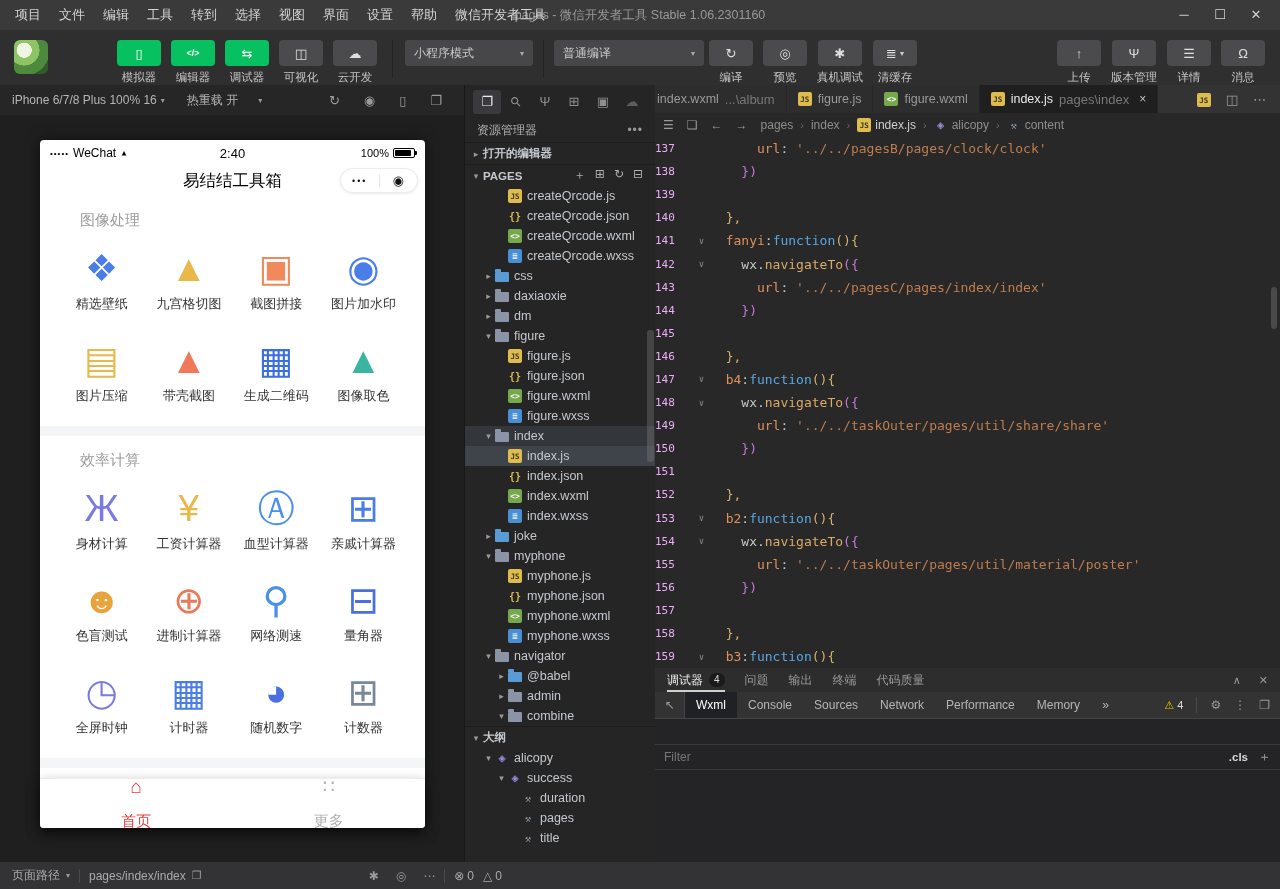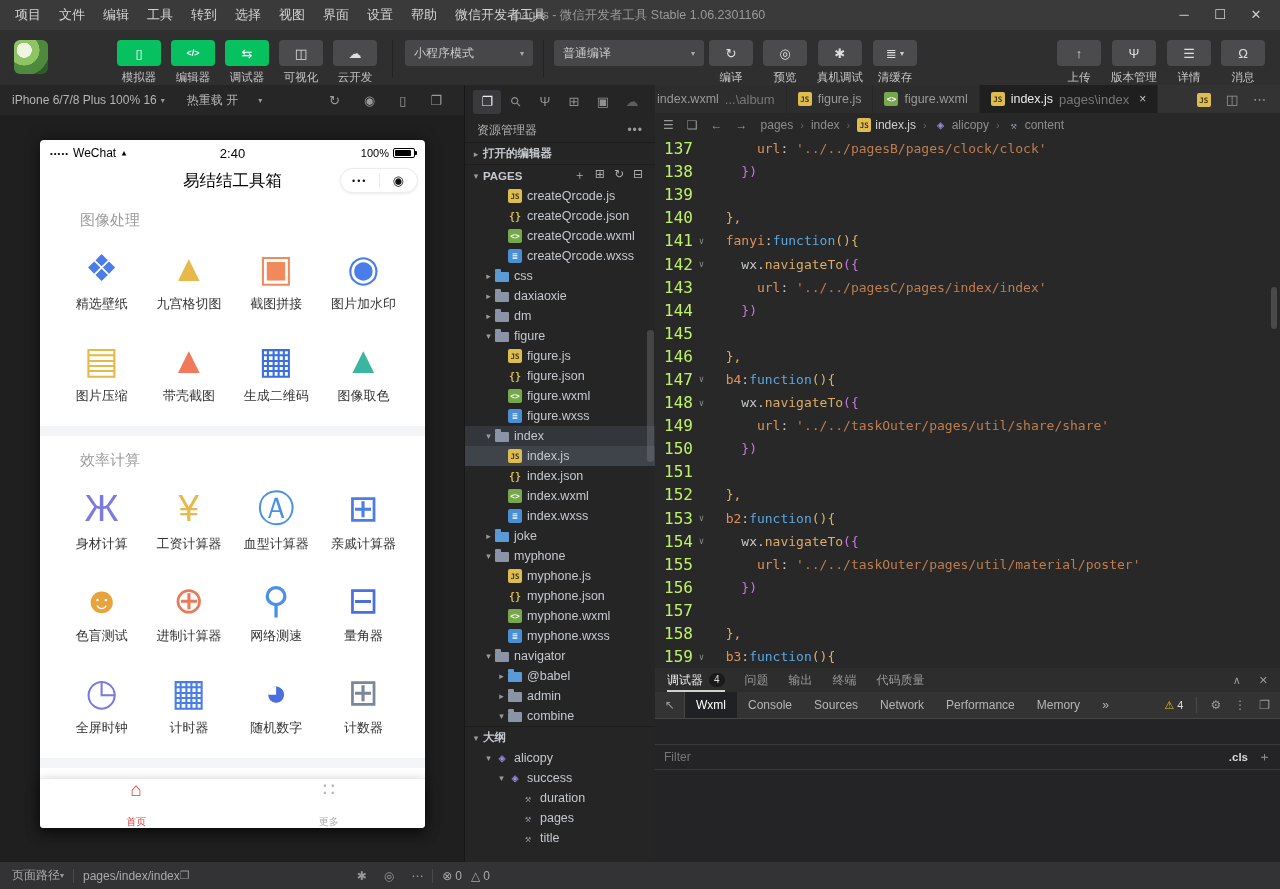--- a/index.html
+++ b/index.html
@@ -57,21 +57,21 @@
 #app-sections{position:relative;height:632px;background:#fff;overflow:hidden}
 .sec-title{font-size:15px;color:#9b9b9b;padding:15px 0 4px 40px}
 .grid{display:flex;flex-wrap:wrap;padding:0 18px}
 .cell{width:25%;height:92px;display:flex;flex-direction:column;align-items:center;justify-content:center;cursor:pointer}
 .aicon{font-size:37px;line-height:44px;height:46px}
 .alabel{font-size:13px;color:#333;margin-top:2px;white-space:nowrap}
 .band{height:10px;background:#f4f5f6;margin-top:8px}
 #p-tabbar{position:absolute;left:40px;top:663px;width:385px;height:50px;border-top:1px solid #ececec;display:flex;background:#fff;border-radius:0 0 4px 4px;box-shadow:0 6px 14px rgba(0,0,0,.45)}
 .tab-item{flex:1;display:flex;flex-direction:column;align-items:center;justify-content:center;color:#b0b0b0}
 .ticn{font-size:19px;line-height:21px}
-.tlbl{font-size:10px;margin-top:15px}
+.tlbl{font-size:15px;margin-top:15px}
 .tab-item.active{color:#e64340}
 
 
 .activity{position:absolute;left:465px;top:85px;width:190px;height:33px;background:#252526;display:flex;align-items:center;padding:0 8px;gap:1px}
 .act-icon{width:28px;height:24px;text-align:center;line-height:24px;font-size:13px;color:#8f8f8f}
 .act-icon.active{color:#ececec;background:#3a3a3e;border-radius:3px}
 .act-icon.dim{color:#5d5d5d}
 .rot{transform:rotate(-45deg)}
 .explorer{position:absolute;left:465px;top:118px;width:190px;bottom:27px;background:#252526;font-size:12.5px;color:#bcc0c4;overflow:hidden}
 .ex-header{height:24px;display:flex;align-items:center;padding:0 12px;font-size:12px;color:#b2b2b2}
@@ -106,21 +106,21 @@
 .etab .close{margin-left:4px;font-size:12px;color:#c0c0c0}
 #ed-extra{margin-left:auto;display:flex;align-items:center;gap:15px;padding-right:14px;color:#9a9a9a;font-size:13px}
 .breadcrumb{position:absolute;left:655px;top:113px;right:0;height:24px;background:#282828;display:flex;align-items:center;font-size:12px;color:#8d8d8d;padding:0 8px;gap:7px}
 #bc-nav{display:flex;gap:13px;align-items:center;color:#9a9a9a;font-size:12px;margin-right:6px}
 #breadcrumb-items{display:flex;align-items:center;gap:7px}
 .bc-sep{color:#666;font-size:11px}
 .bc-item{display:flex;align-items:center;gap:4px}
 .bc-item.bright span:last-child{color:#cfcfcf}
 .code{position:absolute;left:655px;top:137px;right:0;height:531px;background:#282828;font-family:"DejaVu Sans Mono",monospace;font-size:13px;overflow:hidden}
 .cl{display:flex;height:23.1px;align-items:center}
-.ln{width:38px;text-align:right;color:#bef264;font-size:16px;flex:none}
+.ln{width:38px;text-align:left;color:#f0abfc;font-size:11px;flex:none}
 .fold{width:17px;text-align:center;color:#8a8a8a;font-size:9px;flex:none}
 .lc{white-space:pre}
 .t-p{color:#c3c7c9}.t-n{color:#e0915a}.t-f{color:#dcab67}.t-k{color:#5ba7e0}.t-s{color:#bf7d4f}.t-g{color:#d7b26a}.t-m{color:#c678dd}
 .ed-scroll{position:absolute;right:3px;top:150px;width:6px;height:42px;background:#4a4a4a;border-radius:3px}
 
 
 .panel{position:absolute;left:655px;top:668px;right:0;height:194px;background:#242426}
 .pt-row{height:24px;background:#2d2d2d;display:flex;align-items:center;padding:0 12px;font-size:12px;color:#9a9a9a;gap:20px}
 .pt{display:flex;align-items:center;gap:6px;height:100%}
 .pt.active{color:#ececec;box-shadow:inset 0 -2px 0 #d0d0d0}
@@ -145,21 +145,21 @@
 .cls{color:#d8d8d8;font-size:11.5px;font-weight:bold;margin:0 10px 0 8px}
 .plus{color:#9a9a9a;font-size:13px}
 
 
 .statusbar{position:absolute;left:0;right:0;bottom:0;height:27px;background:#333336;display:flex;align-items:center;font-size:12px;color:#aaa;padding:0 12px;gap:9px}
 .sb-caret{font-size:8px;color:#9a9a9a}
 .sb-div{width:1px;height:14px;background:#4a4a4a}
 #sb-mid{display:flex;align-items:center;gap:17px;margin-left:158px;color:#9a9a9a}
 .sb-count{display:flex;align-items:center;gap:3px}
 #sb-right{margin-left:auto;display:flex;gap:22px;color:#a8a8a8;white-space:nowrap}
-.grp{display:flex;align-items:center;}
+.grp{display:flex;align-items:center;gap:6px}
 </style>
 </head>
 <body>
 
 <div class="titlebar">
   <div id="menus">
       <span class="menu-item">项目</span>
       <span class="menu-item">文件</span>
       <span class="menu-item">编辑</span>
       <span class="menu-item">工具</span>

